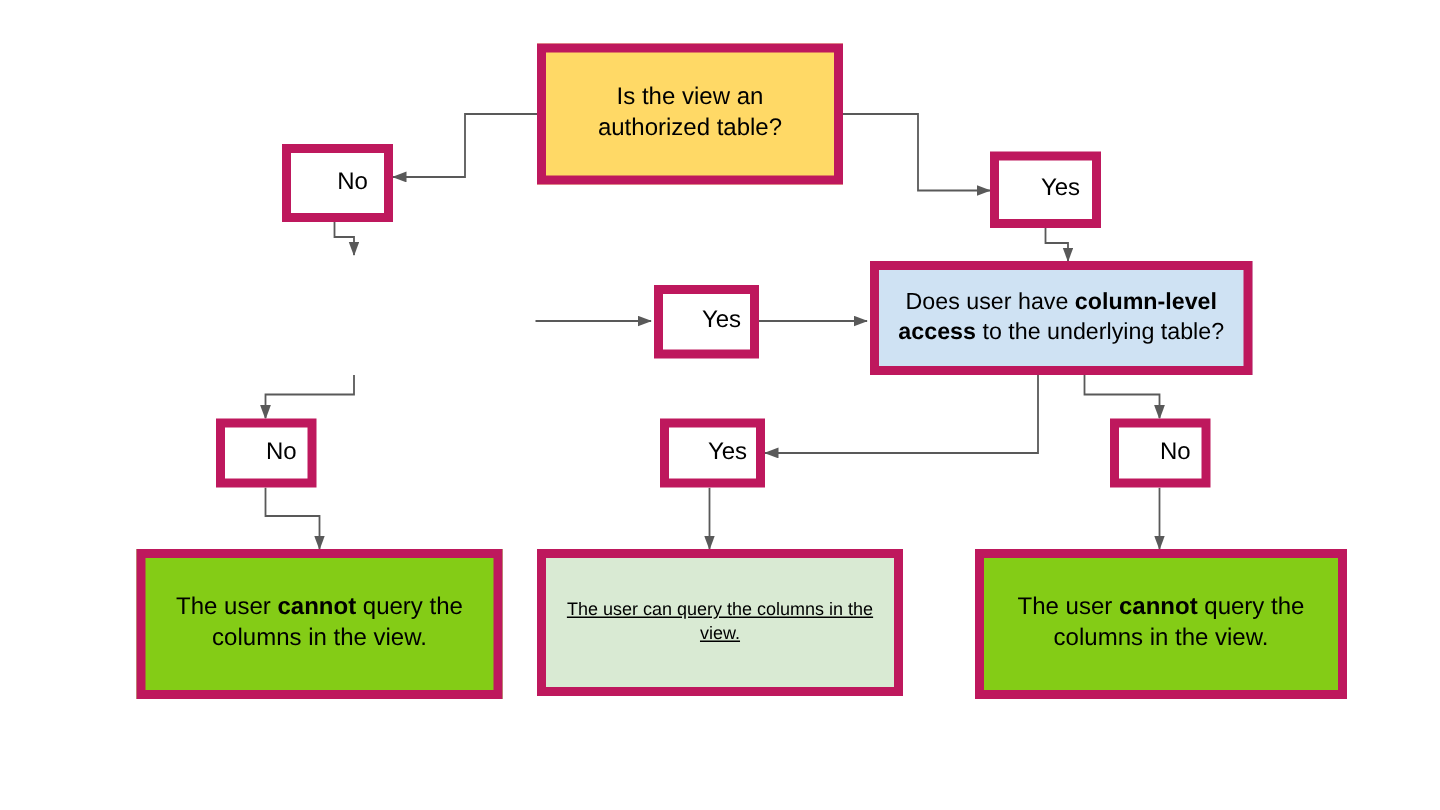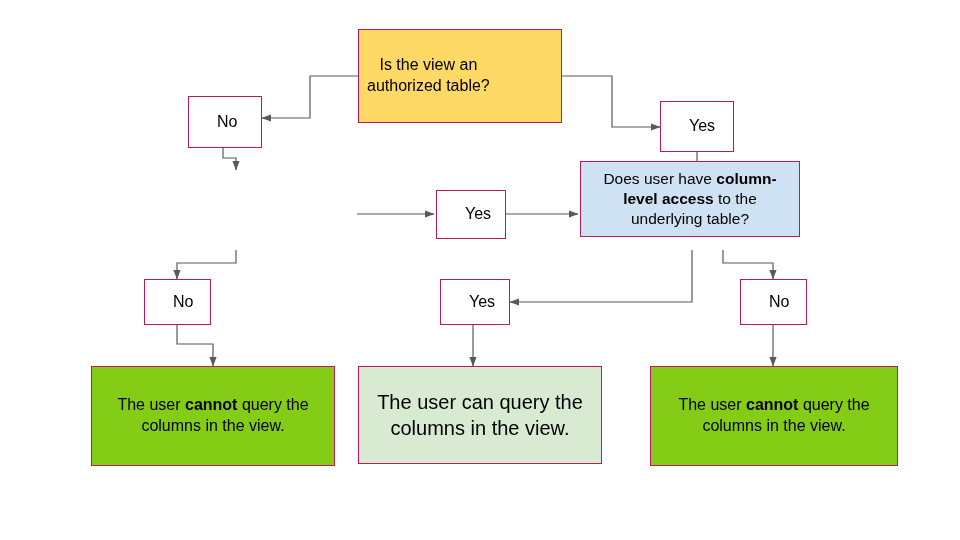--- a/index.html
+++ b/index.html
@@ -19,23 +19,24 @@
     position: absolute;
     left: 0;
     top: 0;
     width: 960px;
     height: 540px;
     pointer-events: none;
   }
   .node {
     position: absolute;
     box-sizing: border-box;
-    border: 1px solid #be185d;
+    border: 6px solid #be185d;
     display: flex;
     align-items: center;
+    justify-content: center;
     text-align: center;
     color: #000000;
     line-height: 1.3;
   }
   .node .txt {
     display: block;
     padding: 0 8px;
   }
   .decision-yellow {
     background: #FFD966;
@@ -44,21 +45,22 @@
   .decision-blue {
     background: #CFE2F3;
     font-size: 15.5px;
   }
   .outcome-gray {
     background: #84cc16;
     font-size: 16px;
   }
   .outcome-green {
     background: #D9EAD3;
-    font-size: 20px;
+    font-size: 12px;
+    text-decoration: underline;
   }
   .label-box {
     background: #ffffff;
     font-size: 16px;
     padding-left: 20px;
   }
   .node b { font-weight: bold; }
 </style>
 </head>
 <body>
@@ -110,21 +112,21 @@
 
   <div class="node label-box" style="left:660px; top:101px; width:74px; height:51px;">
     <span class="txt">Yes</span>
   </div>
 
 
   <div class="node label-box" style="left:436px; top:190px; width:70px; height:49px;">
     <span class="txt">Yes</span>
   </div>
 
-  <div class="node decision-blue" style="left:580px; top:161px; width:220px; height:76px;">
+  <div class="node decision-blue" style="left:580px; top:174px; width:255px; height:76px;">
     <span class="txt">
       <span>Does user have </span><b>column-level access</b><span> to the underlying table?</span>
     </span>
   </div>
 
   <div class="node label-box" style="left:144px; top:279px; width:67px; height:46px;">
     <span class="txt">No</span>
   </div>
 
   <div class="node label-box" style="left:440px; top:279px; width:70px; height:46px;">

